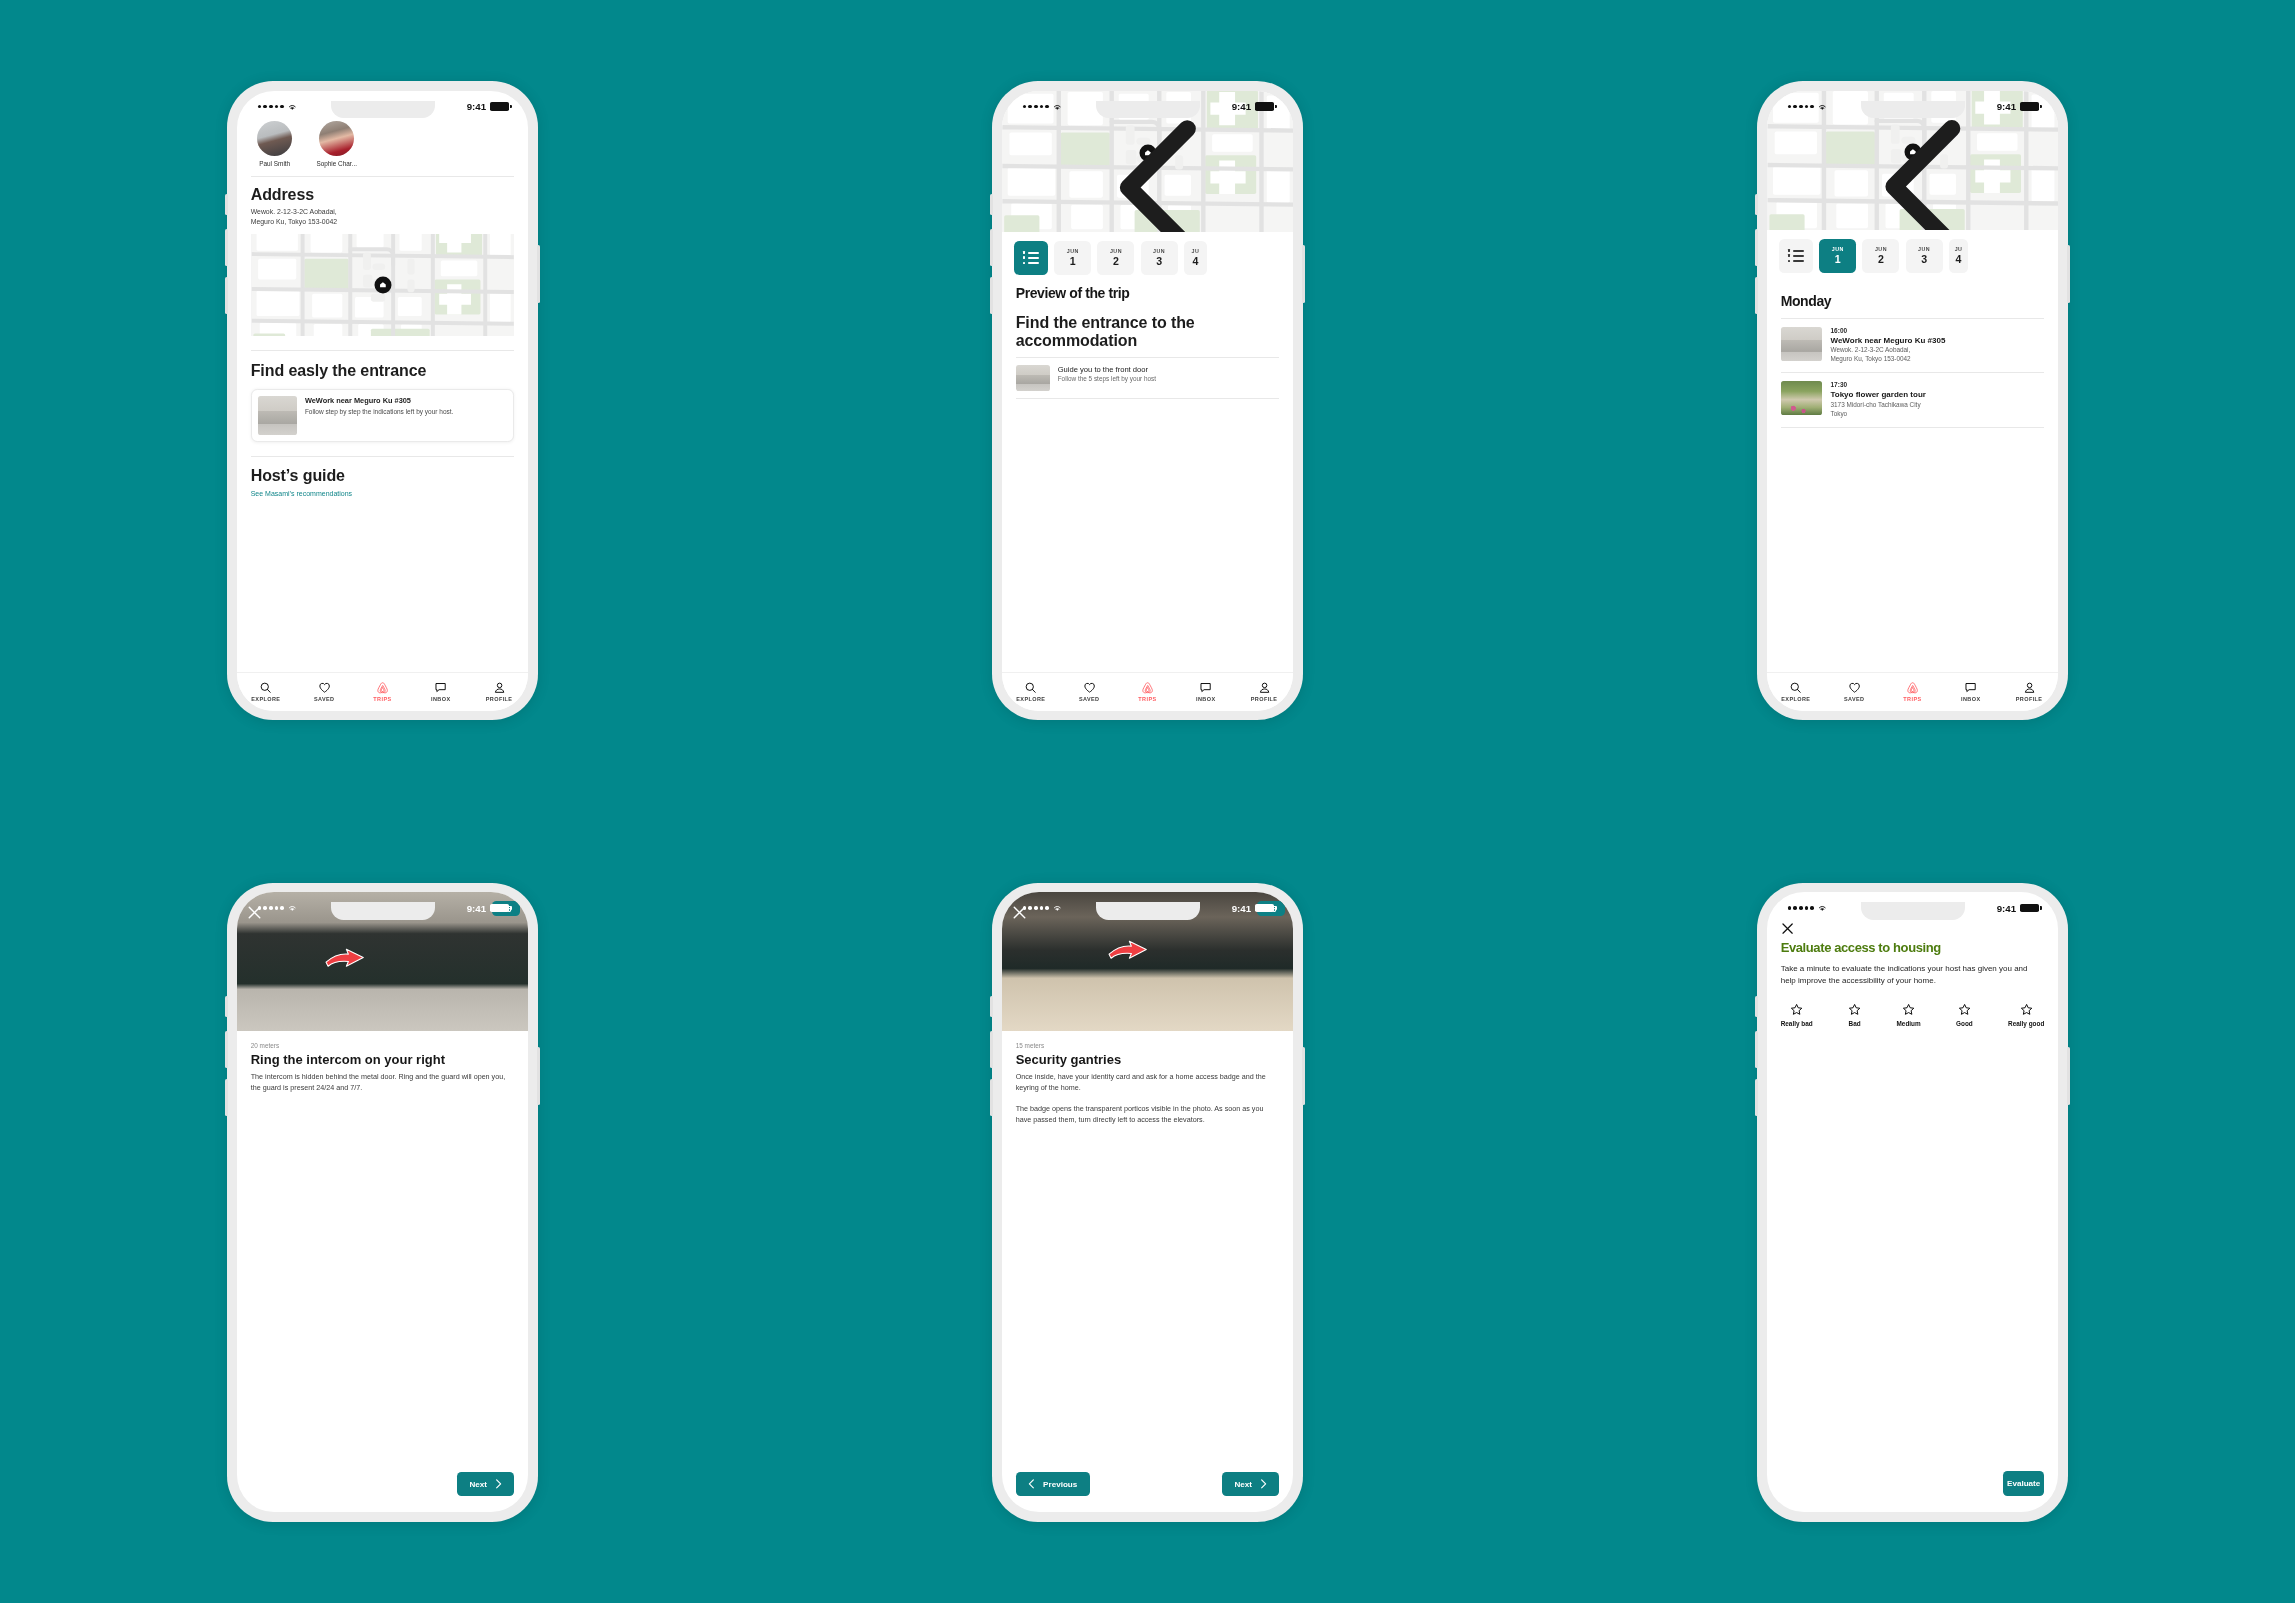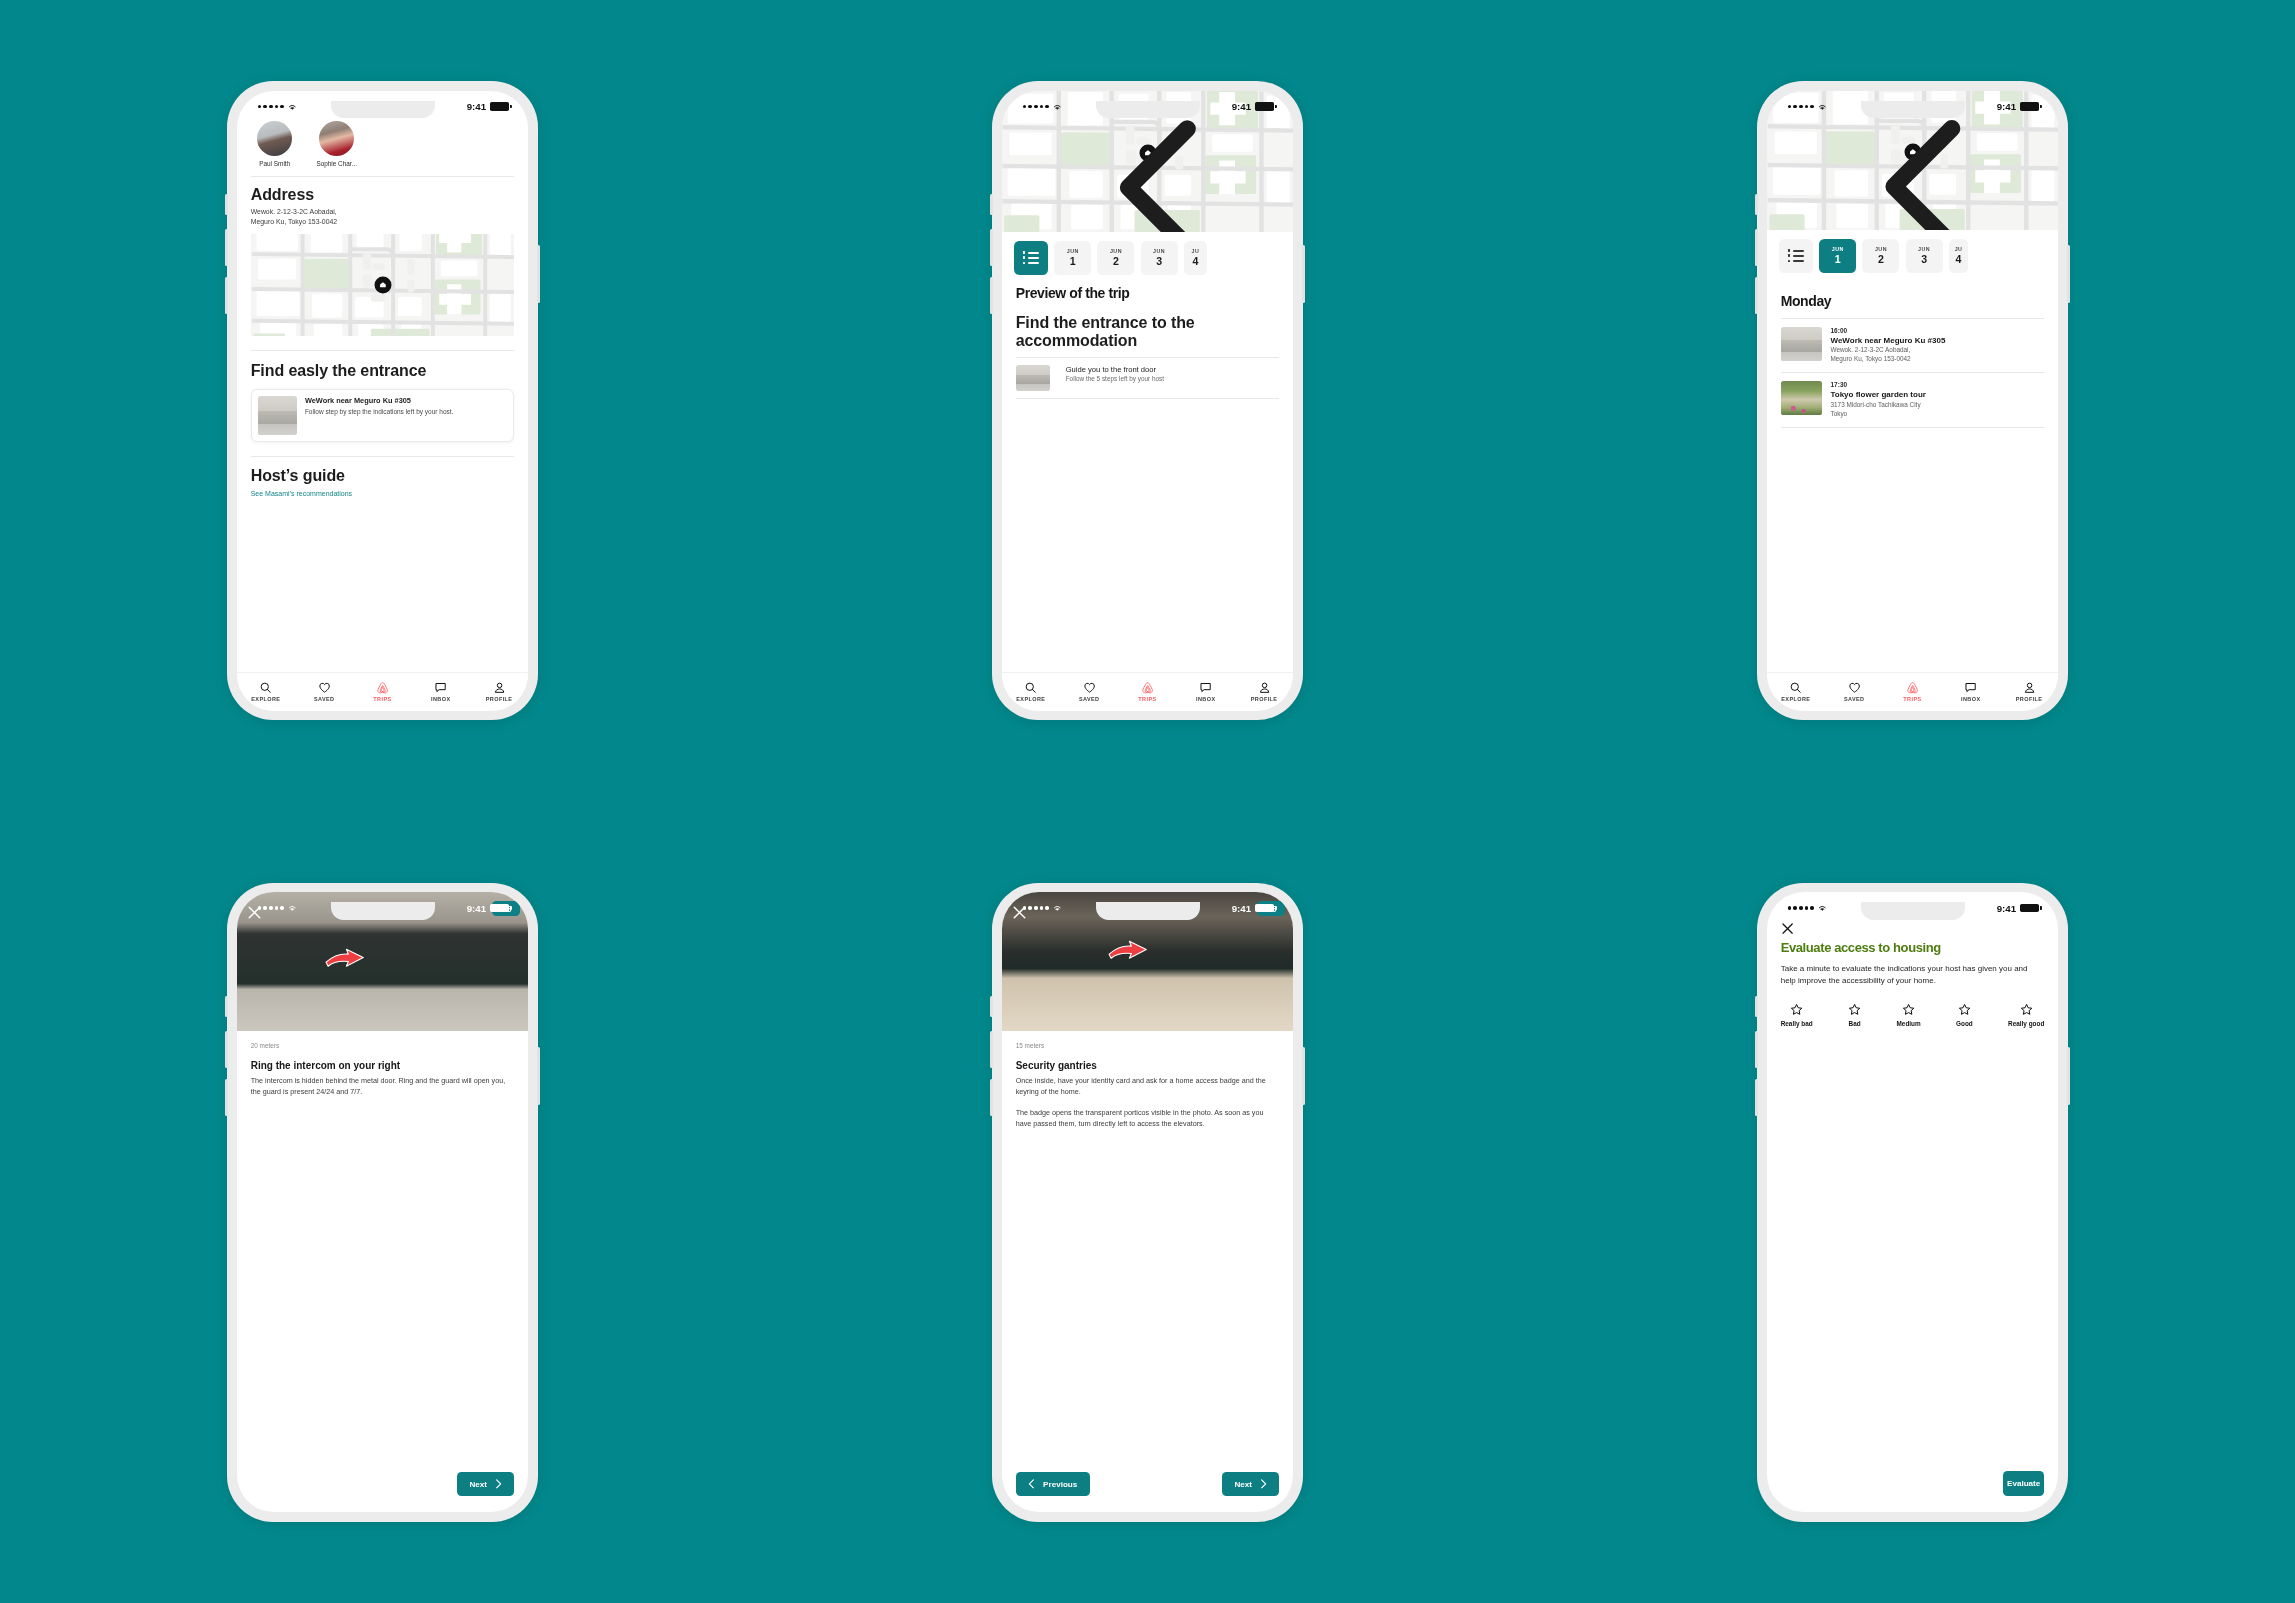--- a/index.html
+++ b/index.html
@@ -186,21 +186,21 @@
   .preview-card {
     border: 0.9px solid #ececec; border-radius: 7px; background: #fff;
     box-shadow: 0 1.8px 6.2px rgba(0,0,0,.07);
     display: flex; gap: 8.8px; padding: 8px; align-items: flex-start;
   }
   .preview-card .thumb { width: 51px; height: 38px; border-radius: 3.5px; flex: none; }
   .pc-date { font-size: 6px; font-weight: bold; letter-spacing: 0.3px; color: #3a3a3a; }
   .pc-title { font-size: 9.3px; font-weight: bold; color: #171717; line-height: 1.25; margin-top: 2.6px; }
   .pc-sub { font-size: 6.5px; color: #555; margin-top: 2.6px; }
 
-  .row-item { display: flex; gap: 16px; padding: 7px 0; align-items: flex-start; }
+  .row-item { display: flex; gap: 8px; padding: 7px 0; align-items: flex-start; }
   .row-item .thumb { width: 34px; height: 26.5px; border-radius: 2.6px; flex: none; }
   .ri-title { font-size: 7.6px; color: #222; }
   .ri-sub { font-size: 6.4px; color: #6a6a6a; margin-top: 1.8px; }
 
   
   .ev { display: flex; gap: 8.8px; padding: 8px 0; align-items: flex-start; }
   .ev .thumb { width: 41px; height: 34px; border-radius: 2.6px; flex: none; }
   .ev-time { font-size: 6.5px; font-weight: bold; color: #2b2b2b; }
   .ev-title { font-size: 8px; font-weight: bold; color: #171717; margin-top: 1.8px; }
   .ev-sub { font-size: 6.4px; color: #5d5d5d; line-height: 1.4; margin-top: 1.8px; }
@@ -212,21 +212,21 @@
     position: absolute; right: 8.8px; top: 8.8px;
     background: #0d8085; color: #fff;
     font-size: 8.4px; font-weight: bold;
     padding: 2.6px 8px; border-radius: 4.4px;
   }
   .closebtn {
     position: absolute; left: 10.6px; top: 12.4px; width: 15px; height: 15px;
     z-index: 28;
   }
   .meters { font-size: 6.4px; color: #8a8a8a; }
-  .step-title { font-size: 10px; font-weight: bold; color: #171717; margin-top: 11px; }
+  .step-title { font-size: 13px; font-weight: bold; color: #171717; margin-top: 3px; }
   .step-body { font-size: 7.2px; color: #3a3a3a; line-height: 1.52; margin-top: 5.3px; }
 
   .btn-teal {
     background: #0d7f83; color: #fff; border: none;
     border-radius: 4.4px; padding: 7px 12.4px;
     font-size: 8.1px; font-weight: bold;
     font-family: "Liberation Sans", sans-serif;
     display: inline-flex; align-items: center; gap: 8px; cursor: pointer;
   }
   .btn-teal svg { width: 7px; height: 9.7px; }

